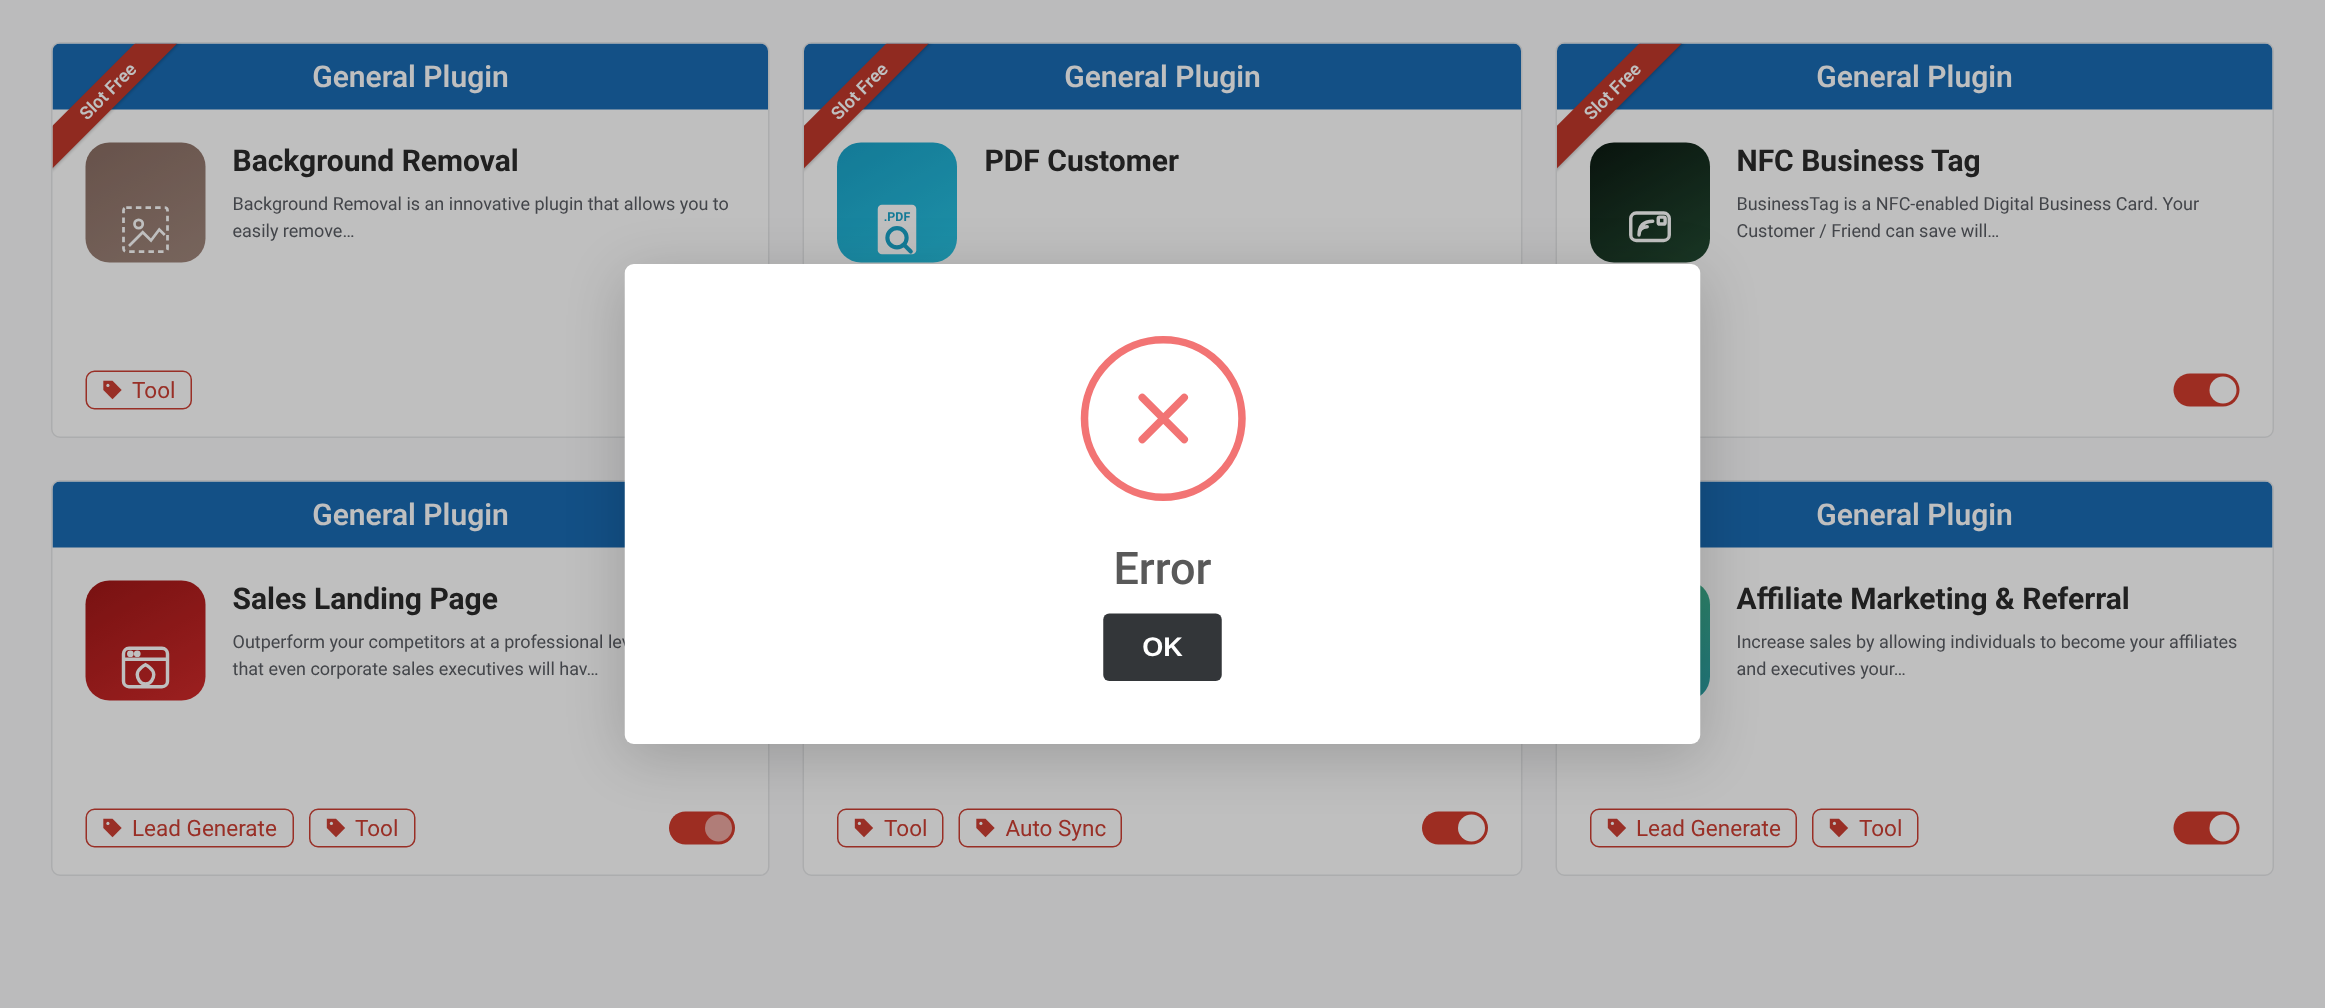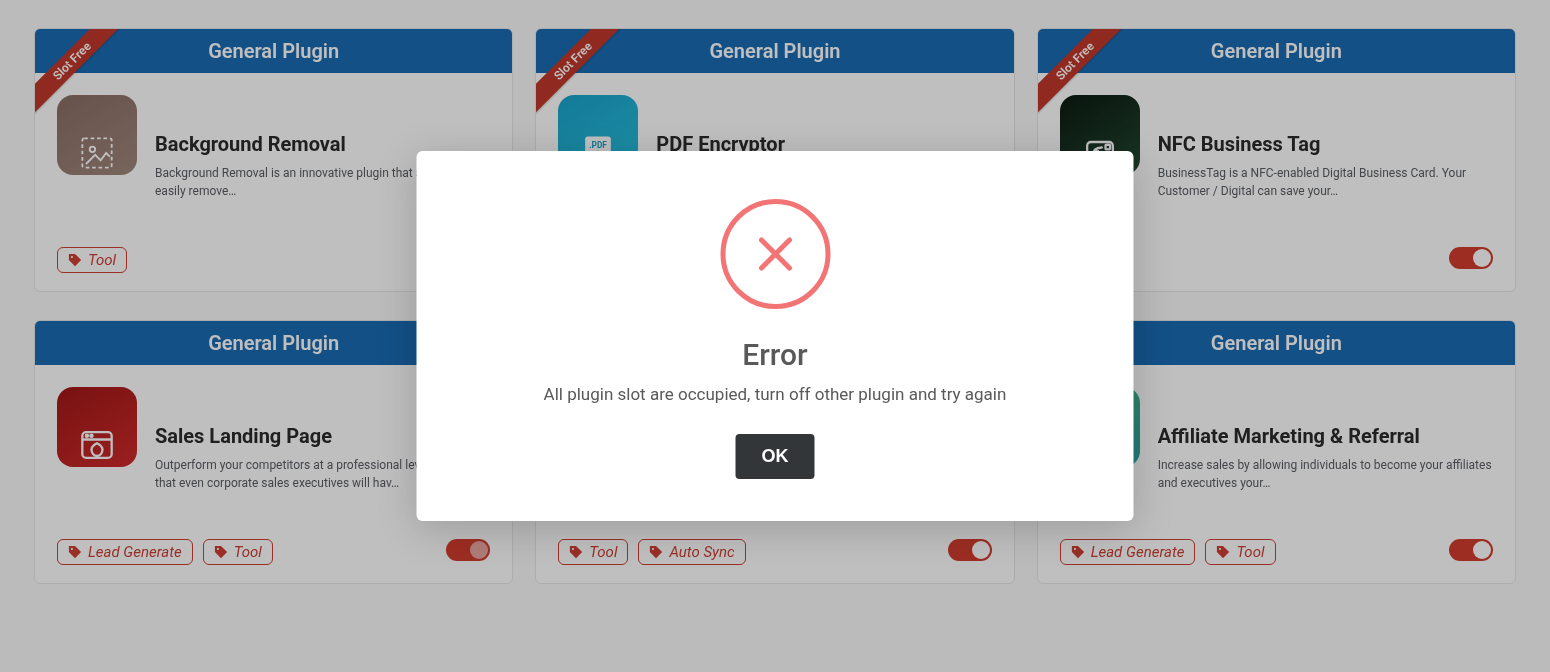--- a/index.html
+++ b/index.html
@@ -70,40 +70,39 @@
     width: 80px;
     height: 80px;
     border-radius: 16px;
     flex-shrink: 0;
     display: flex;
     align-items: flex-end;
     justify-content: center;
     color: #fff;
   }
   .plugin-icon svg { width: 44px; height: 44px; }
-  .plugin-info { flex: 1; margin-top: 37px; }
+  .plugin-info { flex: 1; }
   .plugin-title {
     font-size: 20px;
     font-weight: 700;
     color: #2b2b2b;
     margin-bottom: 8px;
   }
   .plugin-desc {
     font-size: 12px;
     color: #5a5d63;
     line-height: 1.5;
     max-height: 96px;
     overflow: hidden;
   }
   .card-footer {
     display: flex;
-    align-items: flex-start;
+    align-items: center;
     padding: 4px 22px 18px 22px;
     gap: 10px;
-    font-style: italic;
   }
   .tag-chip {
     border: 1px solid #cc3f33;
     color: #cc3f33;
     border-radius: 6px;
     font-size: 15px;
     padding: 3px 10px;
     display: inline-flex;
     align-items: center;
     gap: 6px;
@@ -228,21 +227,21 @@
     <div class="card-body">
       <div class="plugin-icon ic-cyan">
           <svg viewBox="0 0 48 48">
             <rect x="10" y="6" width="28" height="36" rx="3" fill="#fff"></rect>
             <text x="24" y="18" text-anchor="middle" font-size="9" fill="#1aa3c9" font-weight="700">.PDF</text>
             <circle cx="24" cy="30" r="7" fill="none" stroke="#1aa3c9" stroke-width="3"></circle>
             <path d="M29 35 L34 40" stroke="#1aa3c9" stroke-width="3" stroke-linecap="round"></path>
           </svg>
         </div>
       <div class="plugin-info">
-        <div class="plugin-title">PDF Encryptor</div>
+        <div class="plugin-title">PDF Customer</div>
         <div class="plugin-desc"></div>
       </div>
     </div>
     <div class="card-footer">
 
       <div class="toggle on"></div>
     </div>
   </div>
     <div class="card">
     <div class="card-header">General Plugin</div>
@@ -252,21 +251,21 @@
     <div class="card-body">
       <div class="plugin-icon ic-dark">
           <svg viewBox="0 0 48 48" fill="none" stroke="#fff" stroke-width="2.5">
             <rect x="10" y="12" width="28" height="20" rx="4"></rect>
             <path d="M16 28 Q16 22 22 22 M16 28 Q16 18 26 18" stroke-linecap="round"></path>
             <rect x="30" y="15" width="5" height="5" rx="1"></rect>
           </svg>
         </div>
       <div class="plugin-info">
         <div class="plugin-title">NFC Business Tag</div>
-        <div class="plugin-desc">BusinessTag is a NFC-enabled Digital Business Card. Your Customer / Digital can save your…</div>
+        <div class="plugin-desc">BusinessTag is a NFC-enabled Digital Business Card. Your Customer / Friend can save will…</div>
       </div>
     </div>
     <div class="card-footer">
       <span class="tag-chip">
           <svg viewBox="0 0 16 16">
             <path d="M1 1 H8 L15 8 L8 15 L1 8 Z"></path>
             <circle cx="4.5" cy="4.5" r="1.2" fill="#fff"></circle>
           </svg>
           <span>Tool</span>
         </span>
@@ -385,15 +384,14 @@
 
 <div class="overlay"></div>
 
 <div class="modal">
   <div class="modal-icon">
     <svg viewBox="0 0 48 48">
         <path d="M10 10 L38 38 M38 10 L10 38"></path>
       </svg>
   </div>
   <div class="modal-title">Error</div>
-  <div class="modal-msg">All plugin slot are occupied, turn off other plugin and try again</div>
   <button class="modal-btn">OK</button>
 </div>
 
 </body></html>

